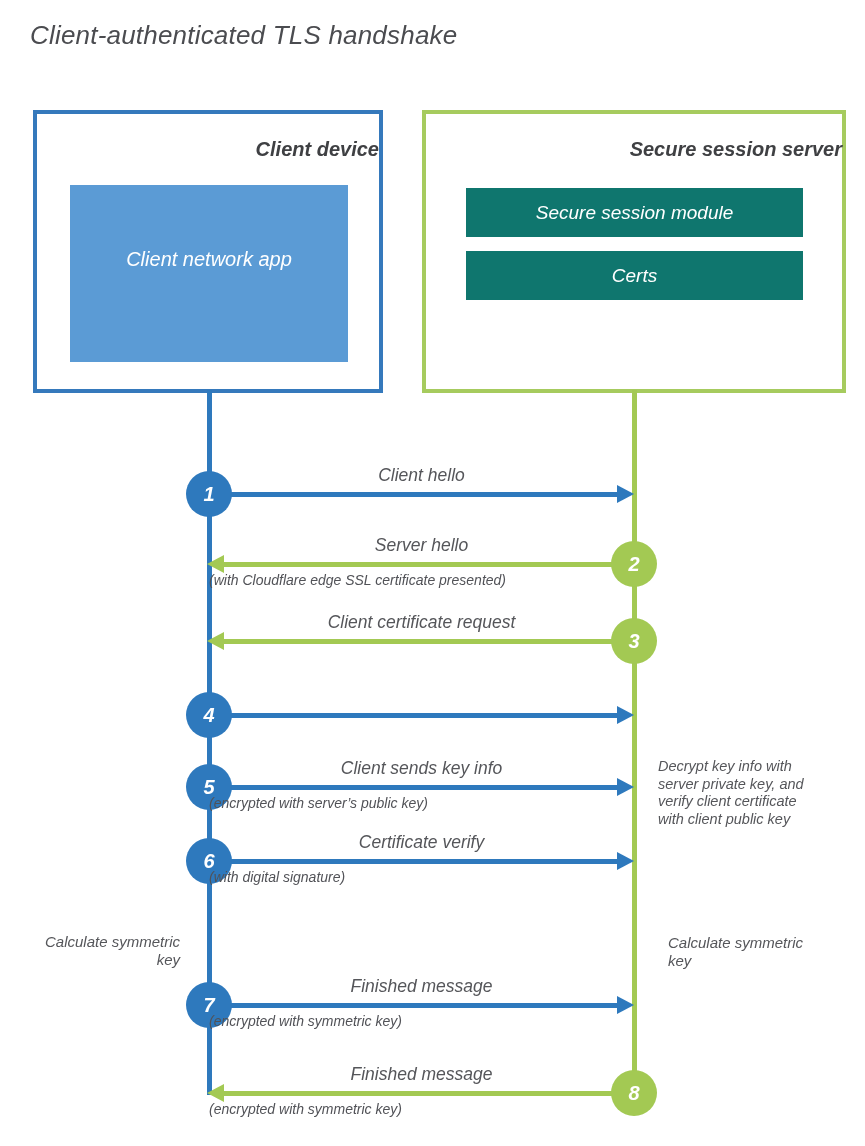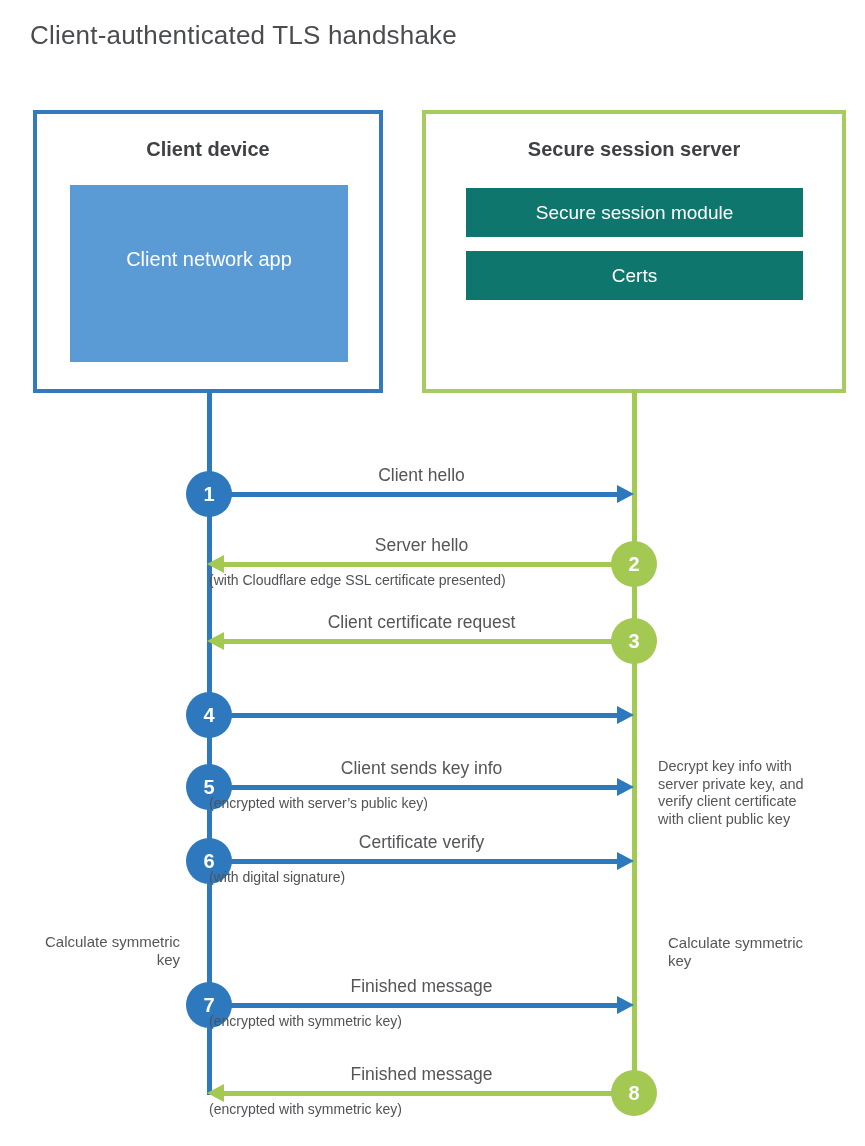--- a/index.html
+++ b/index.html
@@ -1,24 +1,24 @@
 <!DOCTYPE html>
 <html><head>
 <meta charset="utf-8">
 <style>
   html,body{margin:0;padding:0;background:#ffffff;}
   .page{position:relative;width:865px;height:1146px;background:#ffffff;overflow:hidden;
-        font-family:"Liberation Sans","DejaVu Sans",sans-serif;}
+        font-family:"Liberation Sans","DejaVu Sans",sans-serif;font-style:italic;}
   .title{position:absolute;left:30px;top:20px;font-size:26px;font-weight:300;
          color:#4b4c50;letter-spacing:0.2px;}
   
   .obox{position:absolute;top:110px;height:283px;box-sizing:border-box;background:#fff;}
   .obox.client{left:33px;width:350px;border:4px solid #3579bc;}
   .obox.server{left:422px;width:424px;border:4px solid #a6cb5e;}
-  .obox-title{position:absolute;left:0;top:24px;width:100%;text-align:center;
+  .obox-title{position:absolute;left:0;top:24px;width:100%;text-align:right;
               font-size:20px;font-weight:bold;color:#3f4043;}
   .appbox{position:absolute;left:33px;top:71px;width:278px;height:177px;background:#5b9bd5;
           display:flex;align-items:center;justify-content:center;text-align:center;
           color:#ffffff;font-size:20px;line-height:26px;padding-bottom:30px;box-sizing:border-box;}
   .bar{position:absolute;left:40px;width:337px;height:49px;background:#0f766e;
        display:flex;align-items:center;justify-content:center;
        color:#ffffff;font-size:19px;}
   
   .vline{position:absolute;top:390px;width:5px;height:705px;z-index:1;}
   .vline.blue{left:207px;background:#2e79bd;}

